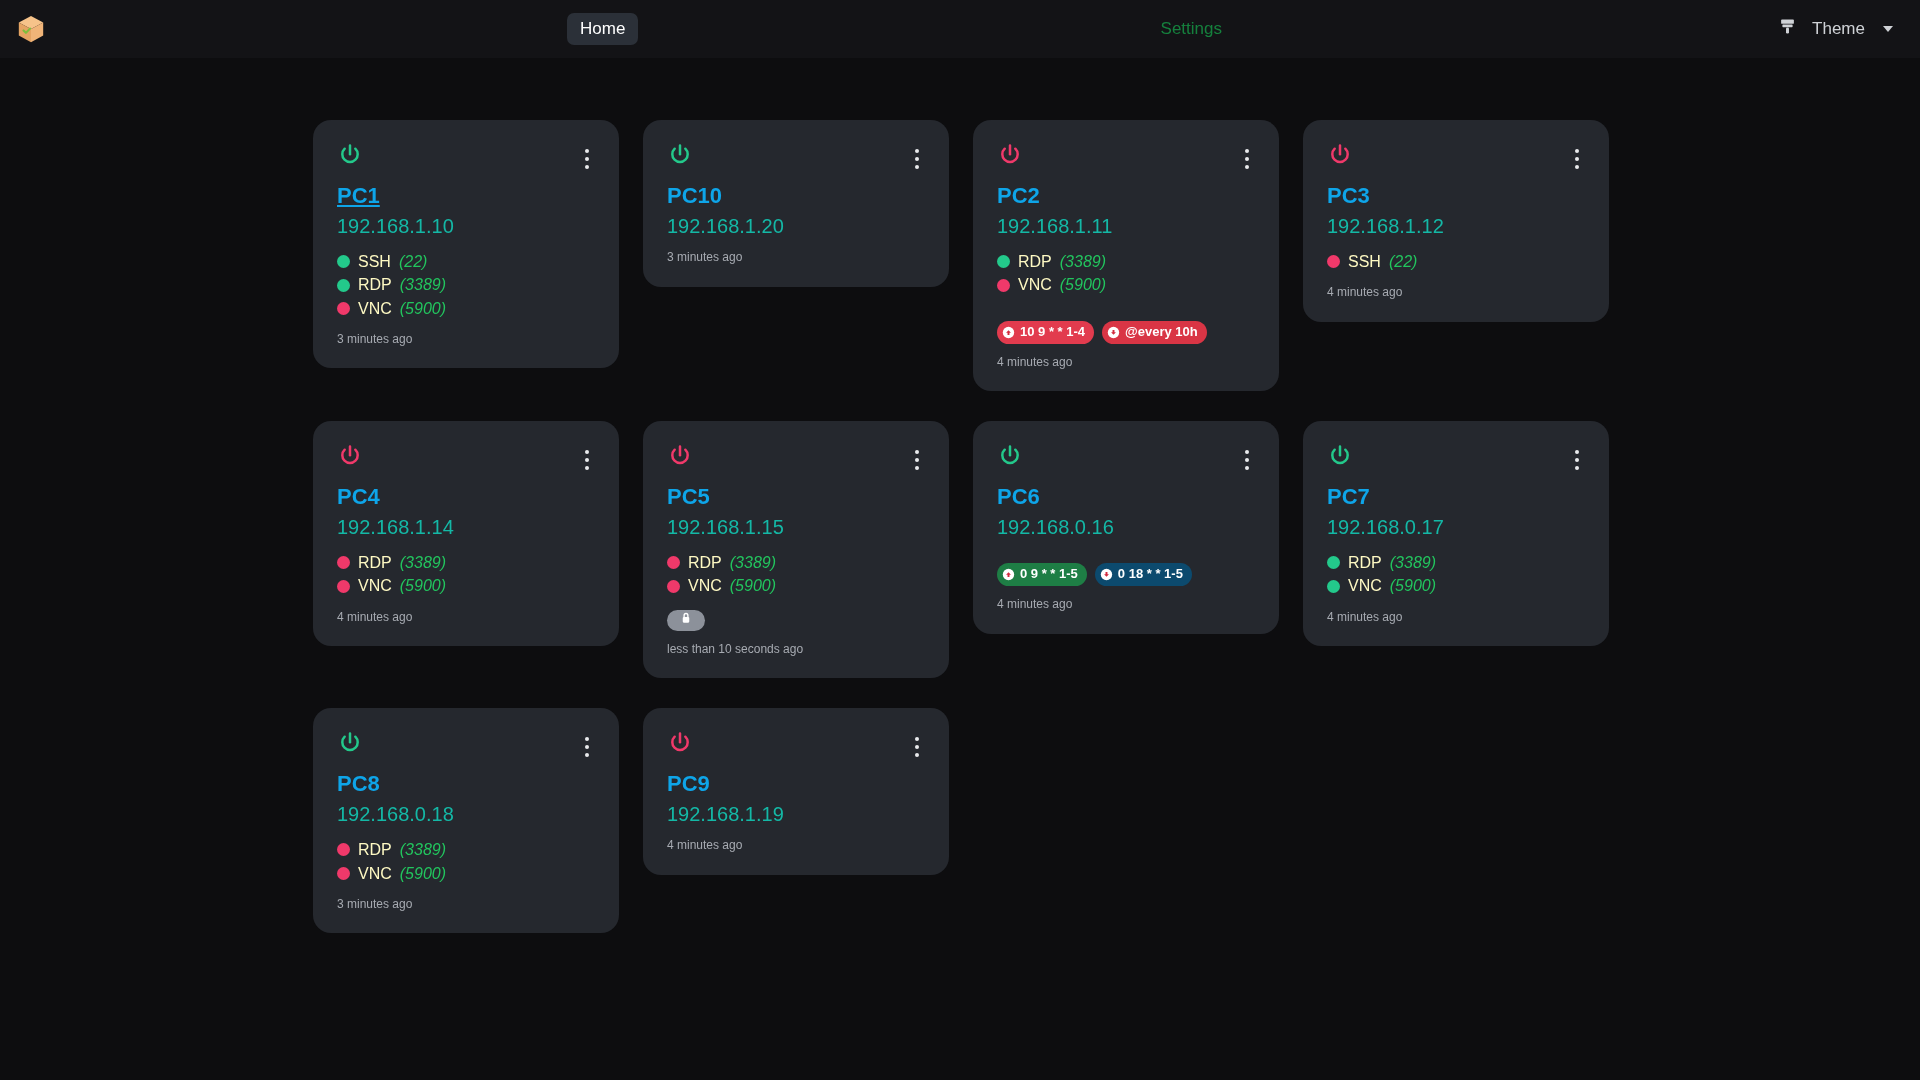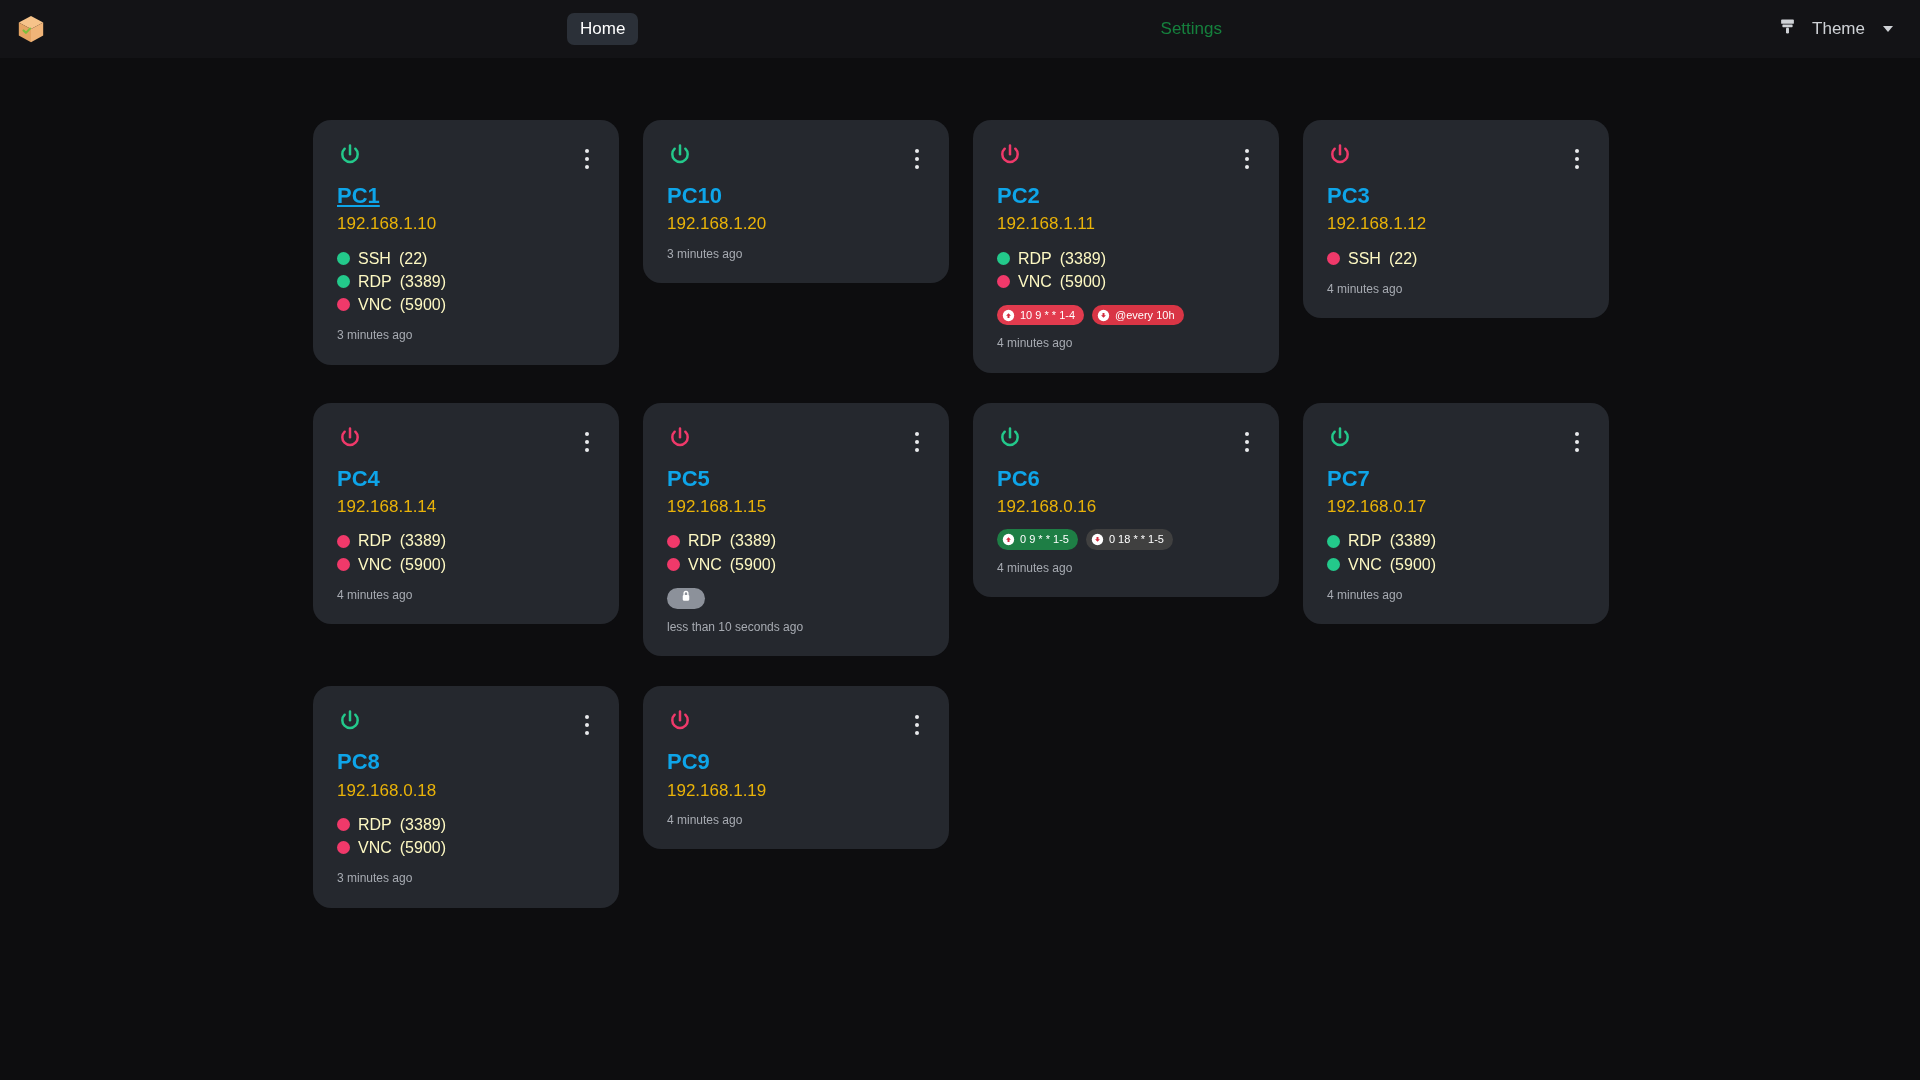--- a/index.html
+++ b/index.html
@@ -109,58 +109,59 @@
     font-size: 22px;
     font-weight: bold;
     color: #0ea5e9;
     line-height: 1.15;
     margin-bottom: 6px;
     align-self: flex-start;
   }
   .pc-name.linked { text-decoration: underline; }
 
   .pc-ip {
-    font-size: 17px;
-    color: #eab308;
+    font-size: 20px;
+    color: #14b8a6;
     line-height: 1.2;
     margin-bottom: 12px;
   }
 
   .svc-list { margin-bottom: 12px; }
   .svc-row {
     display: flex;
     align-items: center;
     gap: 8px;
     line-height: 1.45;
   }
   .dot {
     width: 13px; height: 13px;
     border-radius: 50%;
     flex: none;
   }
   .svc-name { font-size: 16px; color: #fef9c3; }
-  .svc-port { font-size: 16px; color: #fef9c3; }
+  .svc-port { font-size: 16px; color: #22c55e; font-style: italic; }
 
   .badge-row {
     display: flex;
     flex-wrap: wrap;
     gap: 8px;
     margin-bottom: 11px;
   }
   .badge {
     display: inline-flex;
     align-items: center;
     gap: 5px;
     border-radius: 999px;
     padding: 3px 9px 3px 5px;
-    font-size: 11px;
-    font-weight: normal;
+    font-size: 13px;
+    font-weight: bold;
     color: #ffffff;
     white-space: nowrap;
     line-height: 1.3;
+    margin-top: 12px;
   }
   .badge .arrow { display:block; flex:none; }
 
   .lock-pill {
     width: 38px; height: 21px;
     border-radius: 999px;
     background: #8c919a;
     display: flex;
     align-items: center;
     justify-content: center;
@@ -415,21 +416,21 @@
         <div class="badge-row">
           <span class="badge" style="background:#1e7e45">
             <span>
               <svg class="arrow" width="13" height="13" viewBox="0 0 16 16">
                 <circle cx="8" cy="8" r="7" fill="#ffffff"></circle>
                 <path d="M8 5.2 L11 8.4 H9.2 V11 H6.8 V8.4 H5 Z" fill="#d22b3e"></path>
               </svg>
             </span>
             <span>0 9 * * 1-5</span>
           </span>
-          <span class="badge" style="background:#404040">
+          <span class="badge" style="background:#0c4a6e">
             <span>
               <svg class="arrow" width="13" height="13" viewBox="0 0 16 16">
                 <circle cx="8" cy="8" r="7" fill="#ffffff"></circle>
                 <path d="M8 10.8 L5 7.6 H6.8 V5 H9.2 V7.6 H11 Z" fill="#d22b3e"></path>
               </svg>
             </span>
             <span>0 18 * * 1-5</span>
           </span>
         </div>
         <div class="timestamp">4 minutes ago</div>

